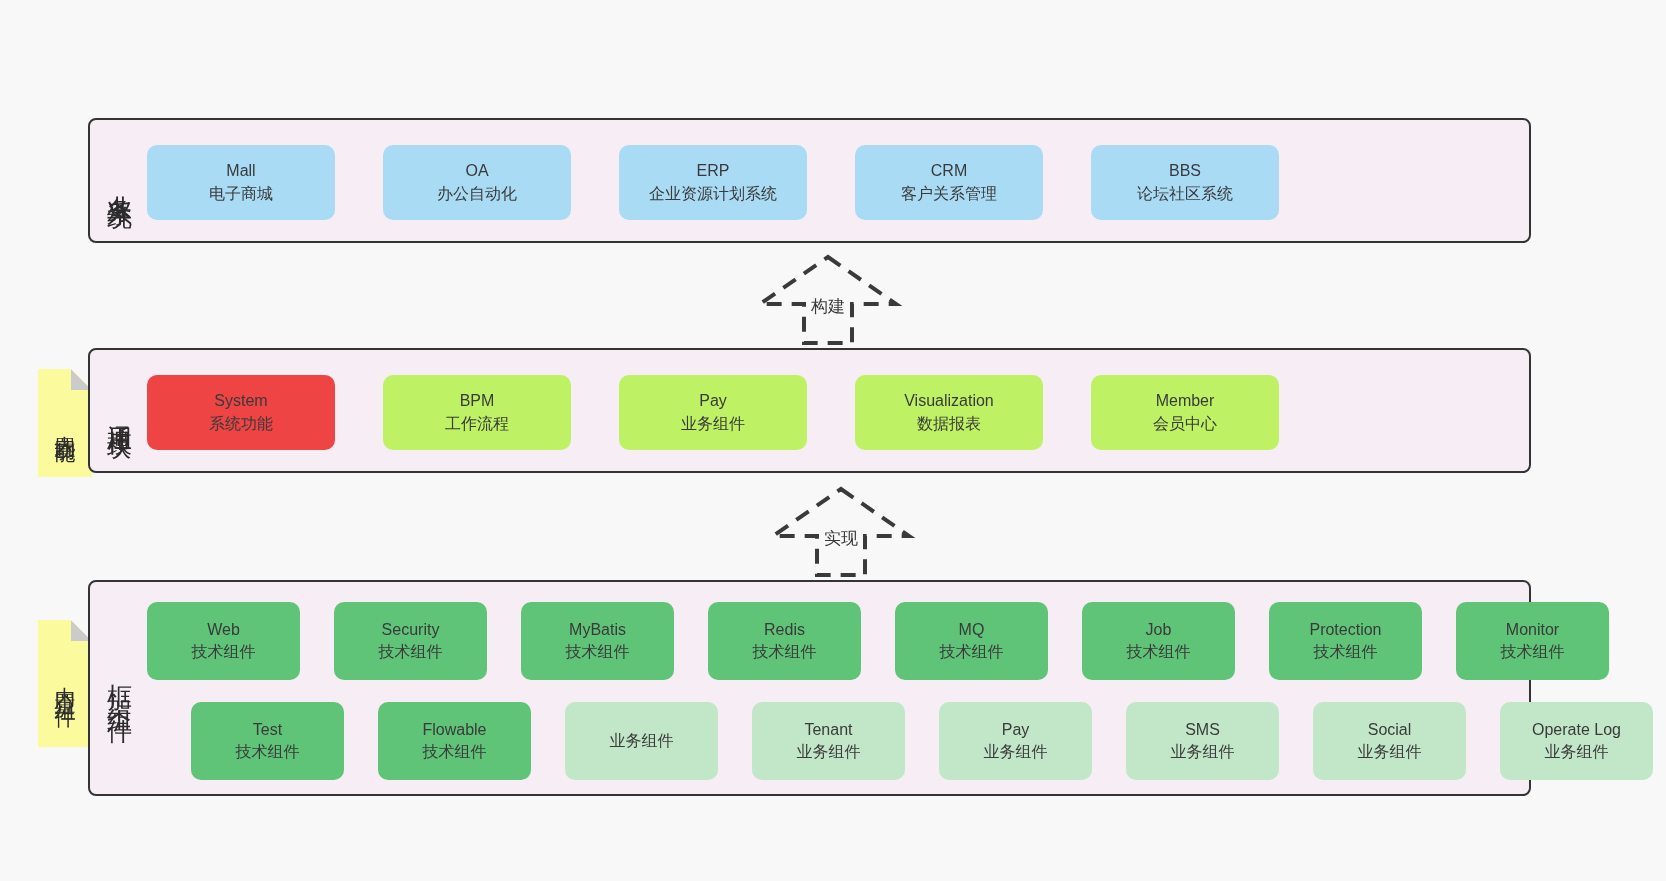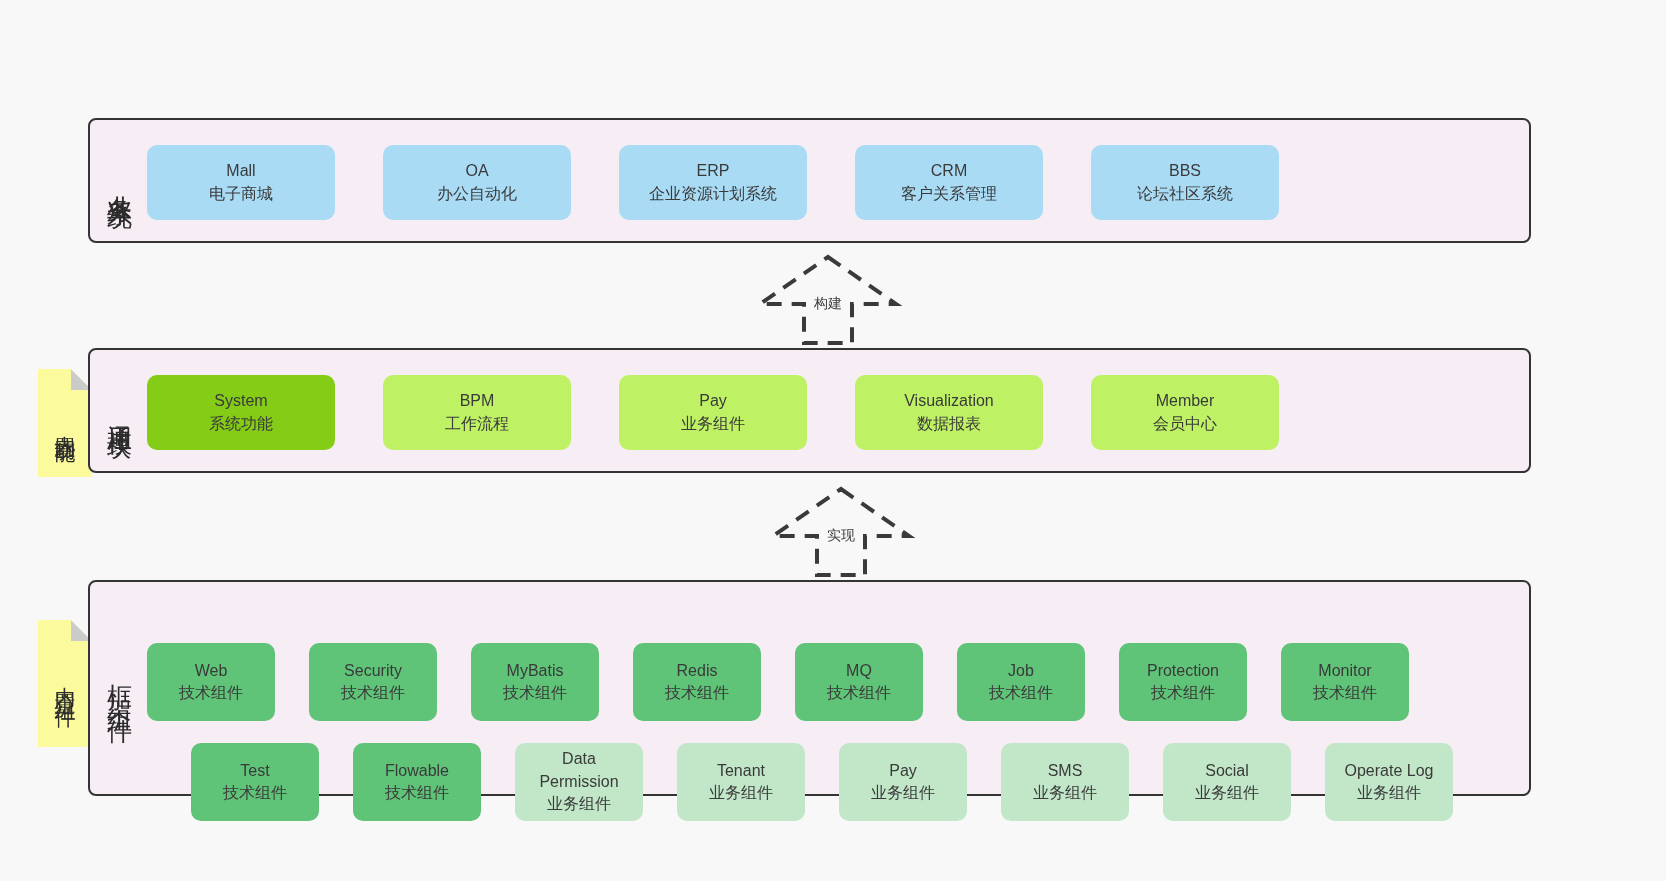--- a/index.html
+++ b/index.html
@@ -56,24 +56,24 @@
     flex-direction: column;
     align-items: center;
     justify-content: center;
     text-align: center;
     font-size: 16px;
     line-height: 1.4;
     color: #3a3a3a;
     padding: 2px 6px;
   }
   .r-six .box   { width: 188px; height: 75px; flex: none; }
-  .r-eight-1 .box, .r-eight-2 .box { width: 128px; height: 78px; flex: none; margin-top: 41px; }
+  .r-eight-1 .box, .r-eight-2 .box { width: 153px; height: 78px; flex: none; }
 
   .v-blue       { background: #a9dbf5; }
-  .v-red        { background: #84cc16; }
+  .v-red        { background: #ef4444; }
   .v-pink       { background: #bef264; }
   .v-green      { background: #5fc378; }
   .v-lightgreen { background: #c2e7c8; }
 
   
   .note {
     position: absolute;
     left: 38px; width: 54px;
     background: #fbfb9e;
     z-index: 1;
@@ -104,21 +104,21 @@
   .arrow { position: absolute; width: 160px; height: 94px; z-index: 0; }
   .arrow.a1 { left: 748px; top: 254px; }
   .arrow.a2 { left: 761px; top: 486px; }
   .arrow svg { display: block; width: 160px; height: 94px; }
   .arrow-label {
     position: absolute;
     left: 50%; top: 40px;
     transform: translateX(-50%);
     background: #f8f8f8;
     padding: 1px 4px;
-    font-size: 14px;
+    font-size: 17px;
     color: #3a3a3a;
     white-space: nowrap;
   }
 </style>
 </head>
 <body>
 
 <div class="page">
 
   <section class="panel s1">
@@ -231,21 +231,20 @@
     <div class="row r-eight-2">
         <div class="box v-green">
           <div class="box-title">Test</div>
           <div class="box-subtitle">技术组件</div>
         </div>
         <div class="box v-green">
           <div class="box-title">Flowable</div>
           <div class="box-subtitle">技术组件</div>
         </div>
         <div class="box v-lightgreen">
-          <div class="box-title">Data Permission</div>
           <div class="box-subtitle">业务组件</div>
         </div>
         <div class="box v-lightgreen">
           <div class="box-title">Tenant</div>
           <div class="box-subtitle">业务组件</div>
         </div>
         <div class="box v-lightgreen">
           <div class="box-title">Pay</div>
           <div class="box-subtitle">业务组件</div>
         </div>

